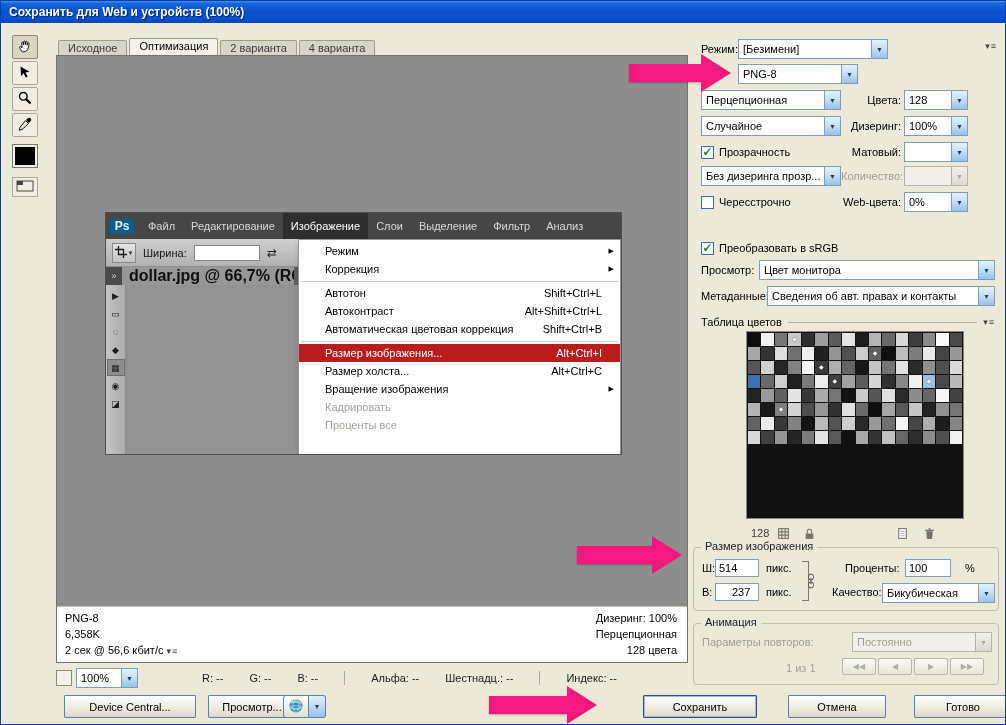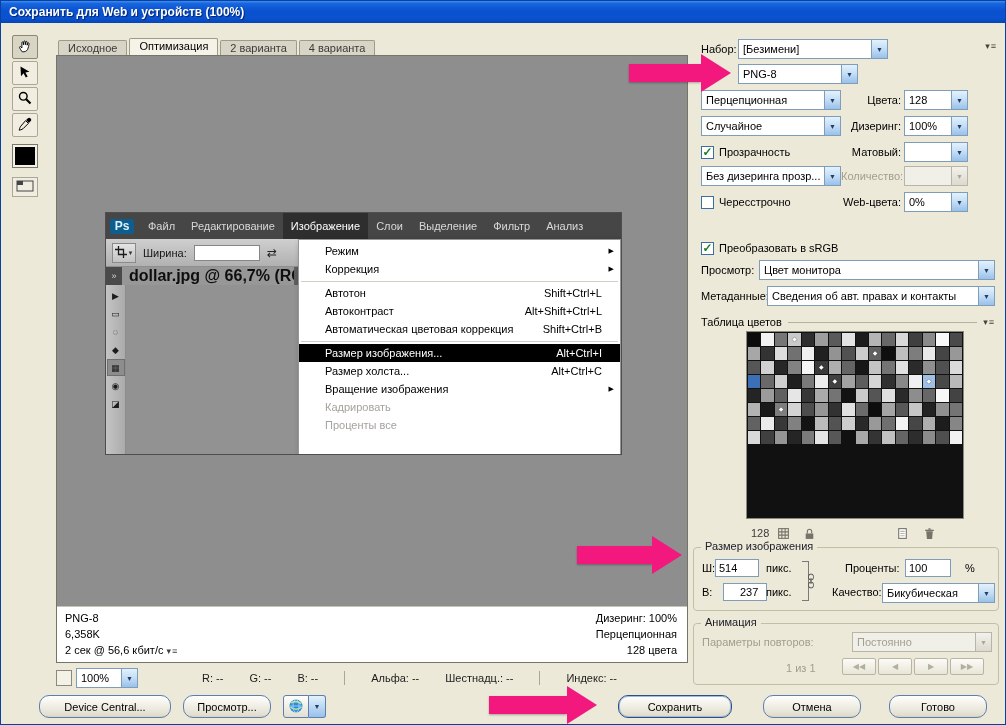--- a/index.html
+++ b/index.html
@@ -46,21 +46,21 @@
   .swap-ico { color:#222; font-size:12px; }
   .shot-docbar { position:absolute; top:54px; left:0; right:0; height:18px; background:#5E5E5E; display:flex; }
   .chev { width:16px; background:#4A4A4A; color:#D8D8D8; text-align:center; line-height:18px; font-size:9px; flex:none; }
   .doc-tab { background:#979797; color:#0E0E0E; font-weight:bold; font-size:16px; line-height:18px; padding:0 7px; max-width:172px; white-space:nowrap; overflow:hidden; }
   .shot-tools { position:absolute; top:72px; left:0; bottom:0; width:20px; background:linear-gradient(90deg,#C4C4C4,#ABABAB); border-right:1px solid #8C8C8C; display:flex; flex-direction:column; align-items:center; padding-top:3px; gap:3px; }
   .stool { width:16px; height:15px; display:flex; align-items:center; justify-content:center; font-size:9px; color:#1C1C1C; }
   .stool.active { background:#8D8D8D; outline:1px solid #6F6F6F; }
   .shot-menu { position:absolute; left:192px; top:26px; width:323px; bottom:-2px; background:#fff; border:1px solid #979797; box-shadow:3px 3px 6px rgba(0,0,0,.45); padding-top:2px; z-index:5; }
   .menu-item { display:flex; align-items:center; height:18px; padding:0 18px 0 26px; position:relative; white-space:nowrap; }
   .menu-item .mi-shortcut { margin-left:auto; padding-left:22px; }
-  .menu-item.highlighted { background:#000000; color:#fff;justify-content:space-between; }
+  .menu-item.highlighted { background:#b91c1c; color:#fff;justify-content:space-between; }
   .menu-item.disabled { color:#A5A29B; }
   .menu-item.sep-after { margin-bottom:6px; }
   .menu-item.sep-after::after { content:""; position:absolute; left:2px; right:2px; bottom:-4px; border-top:1px solid #D0CEC5; }
   .menu-item.has-sub::before { content:"▶"; position:absolute; right:6px; font-size:7px; top:5px; }
 
   
   .sbar { position:absolute; left:55px; top:666px; width:632px; height:22px; display:flex; align-items:center; }
   .mini { width:16px; height:16px; border:1px solid #8B897C; background:#F4F1E6; margin-right:4px; flex:none; }
   .readout { margin-left:26px; color:#1C1C1C; white-space:nowrap; }
   .sdiv { width:1px; height:14px; background:#A9A69A; margin-left:26px; }
@@ -68,21 +68,21 @@
   
   .combo { display:flex; align-items:center; height:20px; background:#fff; border:1px solid #7F9DB9; padding-left:4px; }
   .combo .cval { white-space:nowrap; overflow:hidden; flex:1; }
   .combo .cbtn { width:16px; height:100%; margin-left:2px; flex:none; background:linear-gradient(#E3F1FC 0%,#C4DDF5 50%,#98C1EA 100%); border-left:1px solid #7F9DB9; display:flex; align-items:center; justify-content:center; color:#1F3F66; }
   .combo .cbtn::after { content:"▼"; font-size:7px; }
   .combo.disabled { background:#F1F0E8; border-color:#B8B5A8; color:#A19E90; }
   .combo.disabled .cbtn { background:linear-gradient(#F2F1EC,#DCDACE); border-left-color:#B8B5A8; color:#A9A69A; }
   .xp-input { height:18px; border:1px solid #7F9DB9; padding:0 3px; font:inherit; width:44px; }
   .xp-check { width:13px; height:13px; border:1px solid #3C6EA5; background:#fff; display:inline-flex; align-items:center; justify-content:center; margin-right:5px; flex:none; position:relative; }
   .xp-check.on::after { content:"✓"; color:#1E7D1E; font-weight:bold; font-size:12px; line-height:10px; }
-  .xpbtn { height:23px; border:1px solid #5C7FB0; border-radius:10px; background:linear-gradient(#FEFEFD,#F3F1E8 40%,#E2DFD0 90%,#D5D2BE); font:inherit; display:flex; align-items:center; justify-content:center; padding:0 8px; position:absolute; }
+  .xpbtn { height:23px; border:1px solid #5C7FB0; border-radius:1px; background:linear-gradient(#FEFEFD,#F3F1E8 40%,#E2DFD0 90%,#D5D2BE); font:inherit; display:flex; align-items:center; justify-content:center; padding:0 8px; position:absolute;margin-left:25px; }
   .xpbtn.default { border-color:#2F4F80; box-shadow:inset 0 0 0 1px #9DBBE3; }
 
   
   .rpanel { position:absolute; left:690px; top:32px; width:312px; height:662px; }
   .rrow { position:absolute; left:10px; right:35px; height:20px; display:flex; align-items:center; }
   .rrow.wide { right:8px; }
   .lab { white-space:nowrap; }
   .lab.dim { color:#A19E90; }
   .lab.r60 { width:60px; text-align:right; flex:none; }
   .pmenu-abs { position:absolute; right:6px; }
@@ -277,21 +277,21 @@
     <span class="readout">Альфа: --</span>
     <span class="readout">Шестнадц.: --</span>
     <span class="sdiv"></span>
     <span class="readout">Индекс: --</span>
   </div>
 
   <div class="rpanel">
     <span class="pmenu pmenu-abs" style="top:8px">▾≡</span>
 
     <div class="rrow" style="top:6px">
-      <span class="lab" style="width:37px">Набор:</span>
+      <span class="lab" style="width:37px">Режим:</span>
       <div class="combo" style="width:150px">
         <span class="cval">[Безимени]</span>
           <span class="cbtn"></span>
       </div>
     </div>
 
     <div class="rrow" style="top:31px; left:47px">
       <div class="combo" style="width:120px">
         <span class="cval">PNG-8</span>
           <span class="cbtn"></span>
@@ -541,21 +541,21 @@
           </svg>
         </span>
     </div>
 
     <div class="groupbox" style="top:514px; height:64px">
       <span class="gtitle">Размер изображения</span>
       <span class="g-item" style="left:8px; top:14px">Ш:</span>
       <input class="xp-input g-item" style="left: 21px; top: 11px;" value="514">
       <span class="g-item" style="left:72px; top:14px">пикс.</span>
       <span class="g-item" style="left:8px; top:38px">В:</span>
-      <input class="xp-input g-item" style="left: 29px; top: 35px; padding-left: 16px;" value="237">
+      <input class="xp-input g-item" style="left: 21px; top: 35px; padding-left: 16px;" value="237">
       <span class="g-item" style="left:72px; top:38px">пикс.</span>
       <span class="bracket"></span>
       <span class="g-item" style="left:112px; top:25px"><svg width="10" height="16" viewBox="0 0 10 16">
             <rect x="2.5" y="1" width="5" height="6" rx="2.5" fill="none" stroke="#555"></rect>
             <rect x="2.5" y="9" width="5" height="6" rx="2.5" fill="none" stroke="#555"></rect>
             <line x1="5" y1="5" x2="5" y2="11" stroke="#555"></line>
           </svg></span>
       <span class="g-item" style="left:151px; top:14px">Проценты:</span>
       <input class="xp-input g-item" style="left: 211px; top: 11px; width: 46px;" value="100">
       <span class="g-item" style="left:271px; top:14px">%</span>

